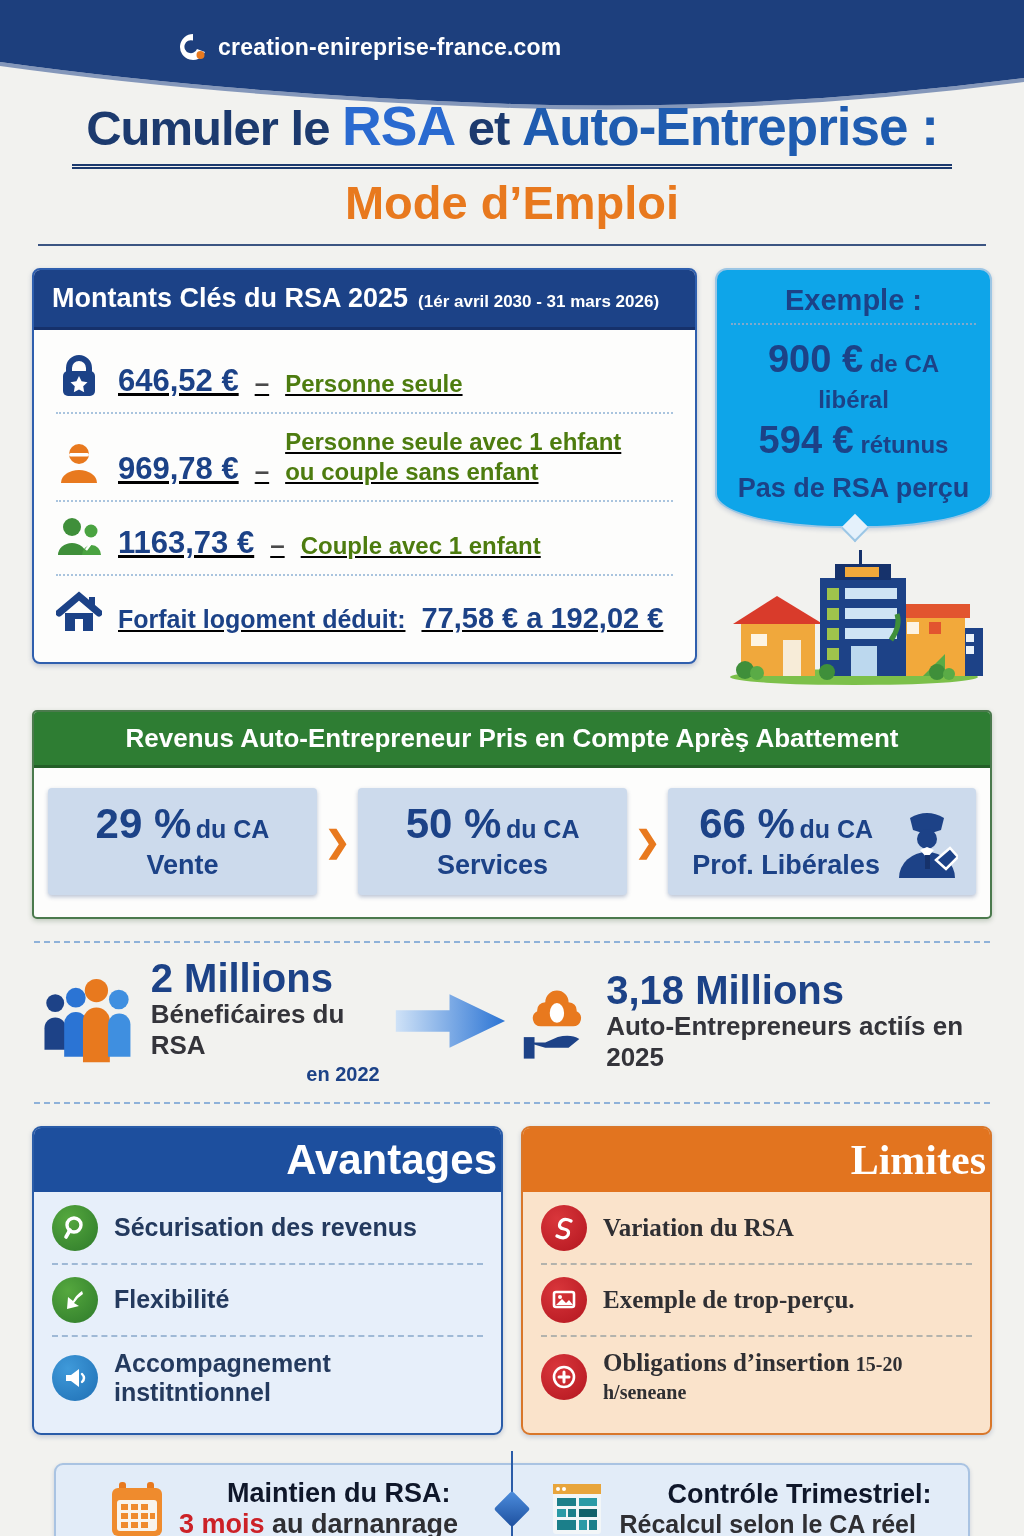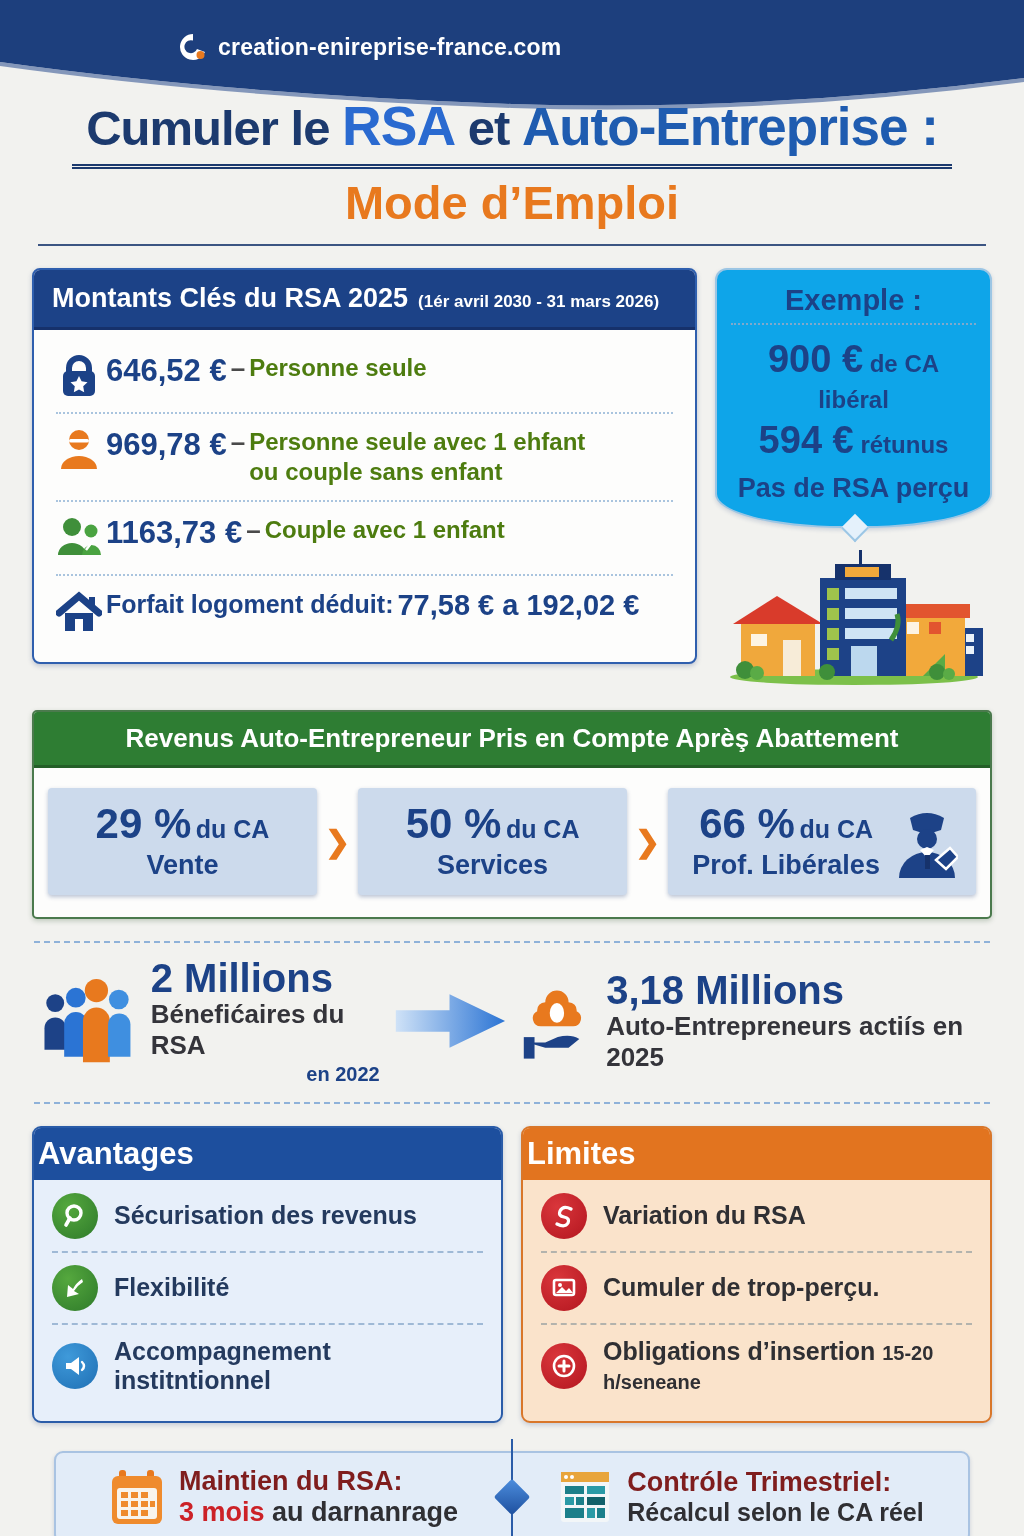--- a/index.html
+++ b/index.html
@@ -43,21 +43,21 @@
     overflow:hidden;
   }
   .montants-head {
     background:#1c4287; color:#fff; padding:13px 18px;
     display:flex; align-items:baseline; gap:10px;
     border-bottom:3px solid #16316b;
   }
   .montants-head .m-title { font-size:27px; font-weight:bold; }
   .montants-head .m-note { font-size:17px; font-weight:bold; }
   .m-items { padding:10px 22px 14px; }
-  .m-row { display:flex; align-items:flex-start; gap:4px; padding:13px 0; }
+  .m-row { display:flex; align-items:flex-end; gap:16px; padding:13px 0;text-decoration:underline; }
   .m-row + .m-row { border-top:2px dotted #a9c4de; }
   .m-ico { width:46px; height:46px; flex:0 0 46px; }
   .m-amount { font-size:31px; font-weight:bold; color:#1c4287; white-space:nowrap; }
   .m-dash { font-size:26px; font-weight:bold; color:#4a4a4a; }
   .m-label { font-size:24px; font-weight:bold; color:#4d7c0f; line-height:1.25; }
   .m-label .second { display:block; }
   .m-row.forfait .m-label { color:#1c4287; font-size:25px; }
   .m-row.forfait .m-amount { font-size:29px; }
 
   .right-col { width:277px; display:flex; flex-direction:column; align-items:center; }
@@ -117,22 +117,22 @@
   .stat-text .l { font-size:26px; font-weight:bold; color:#34343a; }
   .stat-text .n { font-size:20px; font-weight:bold; color:#1c4287; text-align:right; margin-top:2px; }
 
   
   .boxes-row { display:flex; gap:18px; margin:22px 32px 0; }
   .adv-box, .lim-box {
     flex:1; border-radius:9px; overflow:hidden;
     box-shadow:0 2px 5px rgba(30,60,120,.22);
   }
   .adv-box { border:2px solid #2a5ca8; background:#e7effa; }
-  .lim-box { border:2px solid #d9772a; background:#fae3cb; }
-  .box-head { color:#fff; text-align:left; font-size:31px; font-weight:bold; padding:8px 4px; }
+  .lim-box { border:2px solid #d9772a; background:#fae3cb;font-family:Liberation Serif, serif; }
+  .box-head { color:#fff; text-align:right; font-size:42px; font-weight:bold; padding:8px 4px; }
   .adv-box .box-head { background:#1d4f9e; }
   .lim-box .box-head { background:#e2741f; }
   .box-items { padding:1px 18px 14px; }
   .box-row { display:flex; align-items:center; gap:16px; padding:12px 0; }
   .box-row + .box-row { border-top:2px dashed #b3b3ad; }
   .adv-box .box-row + .box-row { border-top:2px dashed #9fb9d6; }
   .circle-ico {
     width:46px; height:46px; border-radius:50%; flex:0 0 46px;
     display:flex; align-items:center; justify-content:center;
   }
@@ -144,21 +144,21 @@
   .box-label .note { font-size:20px; }
 
   
   .bottom-strip {
     margin:28px 54px 0; background:#e2ecf8;
     border:2px solid #a9c3e2; border-radius:9px;
     display:flex; align-items:center; position:relative;
     height:92px; box-shadow:0 2px 4px rgba(30,60,120,.18);
   }
   .strip-half { flex:1; display:flex; align-items:center; gap:14px; padding:0 22px; justify-content:center; }
-  .strip-text .t1 { font-size:27px; font-weight:bold; color:#7f1d1d; line-height:1.15; }
+  .strip-text .t1 { font-size:27px; font-weight:bold; color:#0f172a; line-height:1.15;margin-left:48px; }
   .strip-text .t2 { font-size:27px; font-weight:bold; color:#2f2f33; }
   .strip-text .t2 .red { color:#cc2127; }
   .strip-text .t2b { font-size:25px; font-weight:bold; color:#2f2f33; }
   .strip-divider { position:relative; width:2px; align-self:stretch; background:#2a5ca8; margin:-14px 0; }
   .strip-divider .diamond {
     position:absolute; top:50%; left:50%; width:26px; height:26px;
     background:linear-gradient(135deg,#4d8ede,#1d4f9e);
     transform:translate(-50%,-50%) rotate(45deg);
     border-radius:3px;
   }
@@ -433,21 +433,21 @@
         <span class="box-label">Variation du RSA</span>
       </div>
       <div class="box-row">
         <span class="circle-ico ci-red">
           <svg width="26" height="26" viewBox="0 0 26 26">
             <rect x="3" y="5" width="20" height="15" rx="2" fill="none" stroke="#ffffff" stroke-width="2.6"></rect>
             <circle cx="9" cy="10" r="2" fill="#ffffff"></circle>
             <path d="M5 18 l6 -6 4 4 3 -3 4 5 Z" fill="#ffffff"></path>
           </svg>
         </span>
-        <span class="box-label">Cumuler de trop-perçu.</span>
+        <span class="box-label">Exemple de trop-perçu.</span>
       </div>
       <div class="box-row">
         <span class="circle-ico ci-red">
           <svg width="26" height="26" viewBox="0 0 26 26">
             <circle cx="13" cy="13" r="10" fill="none" stroke="#ffffff" stroke-width="2.6"></circle>
             <path d="M13 8 v10 M8 13 h10" stroke="#ffffff" stroke-width="3" stroke-linecap="round"></path>
           </svg>
         </span>
         <span class="box-label">
           <span>Obligations d’insertion</span>

